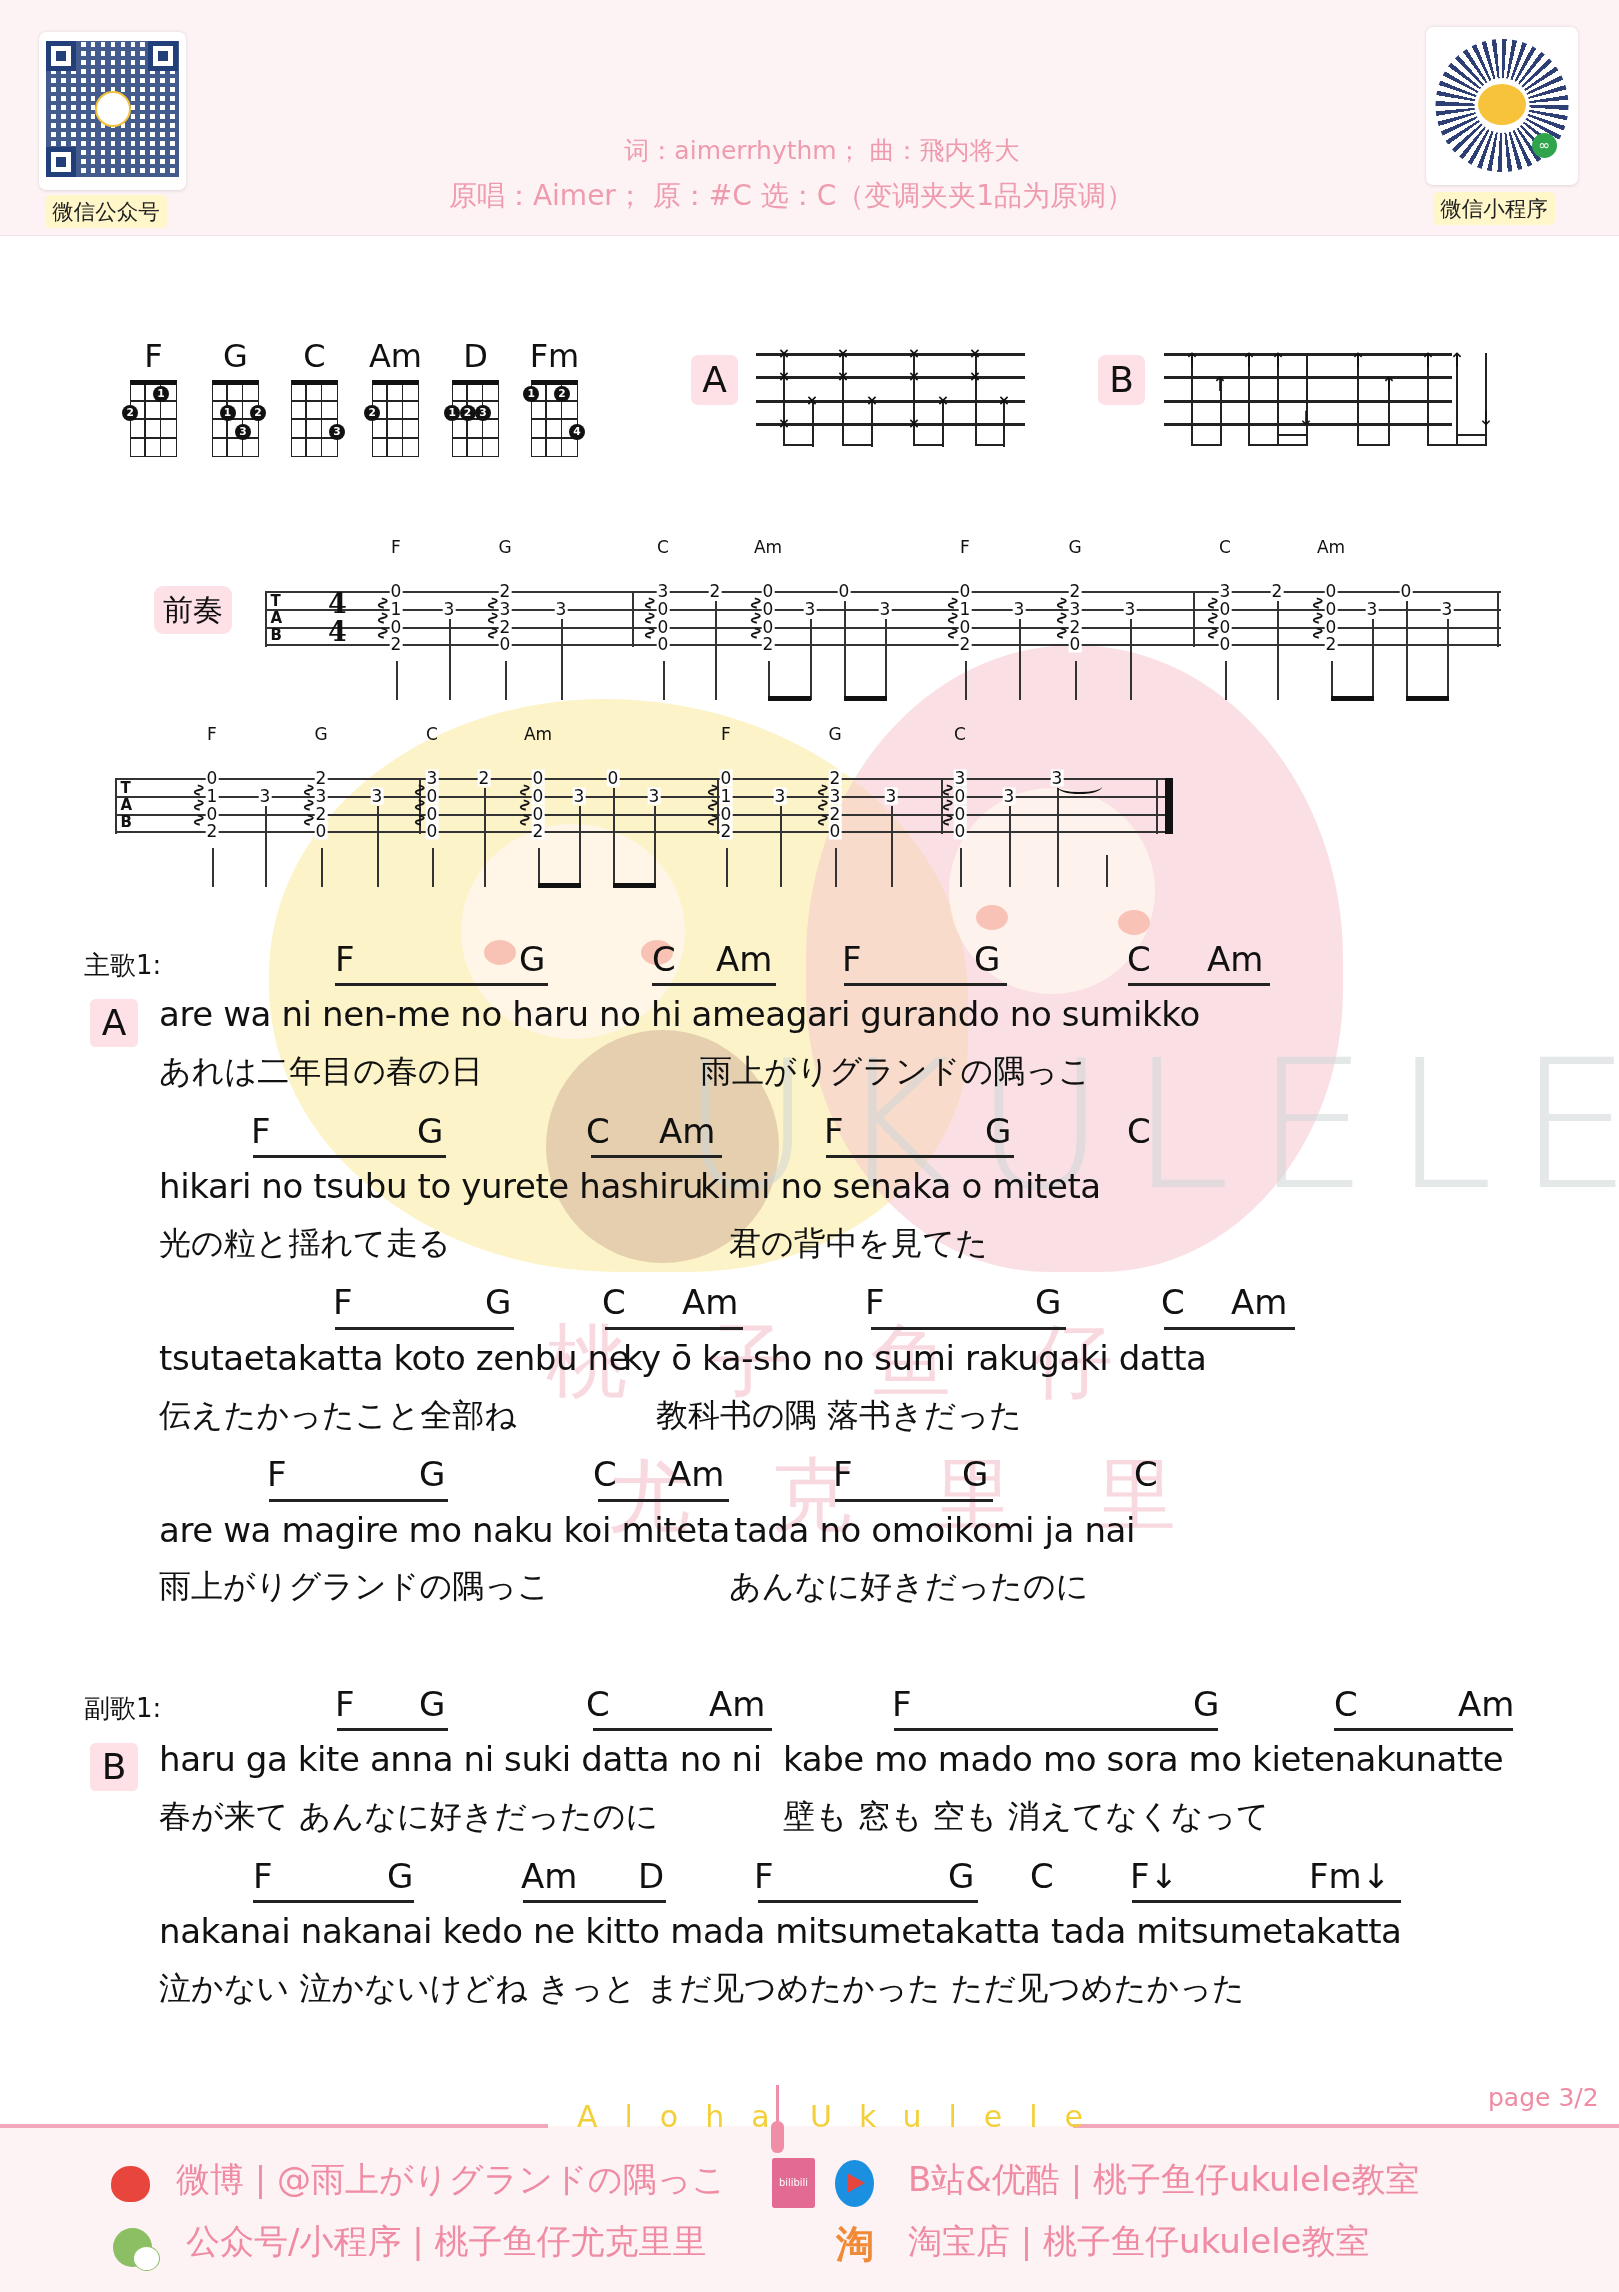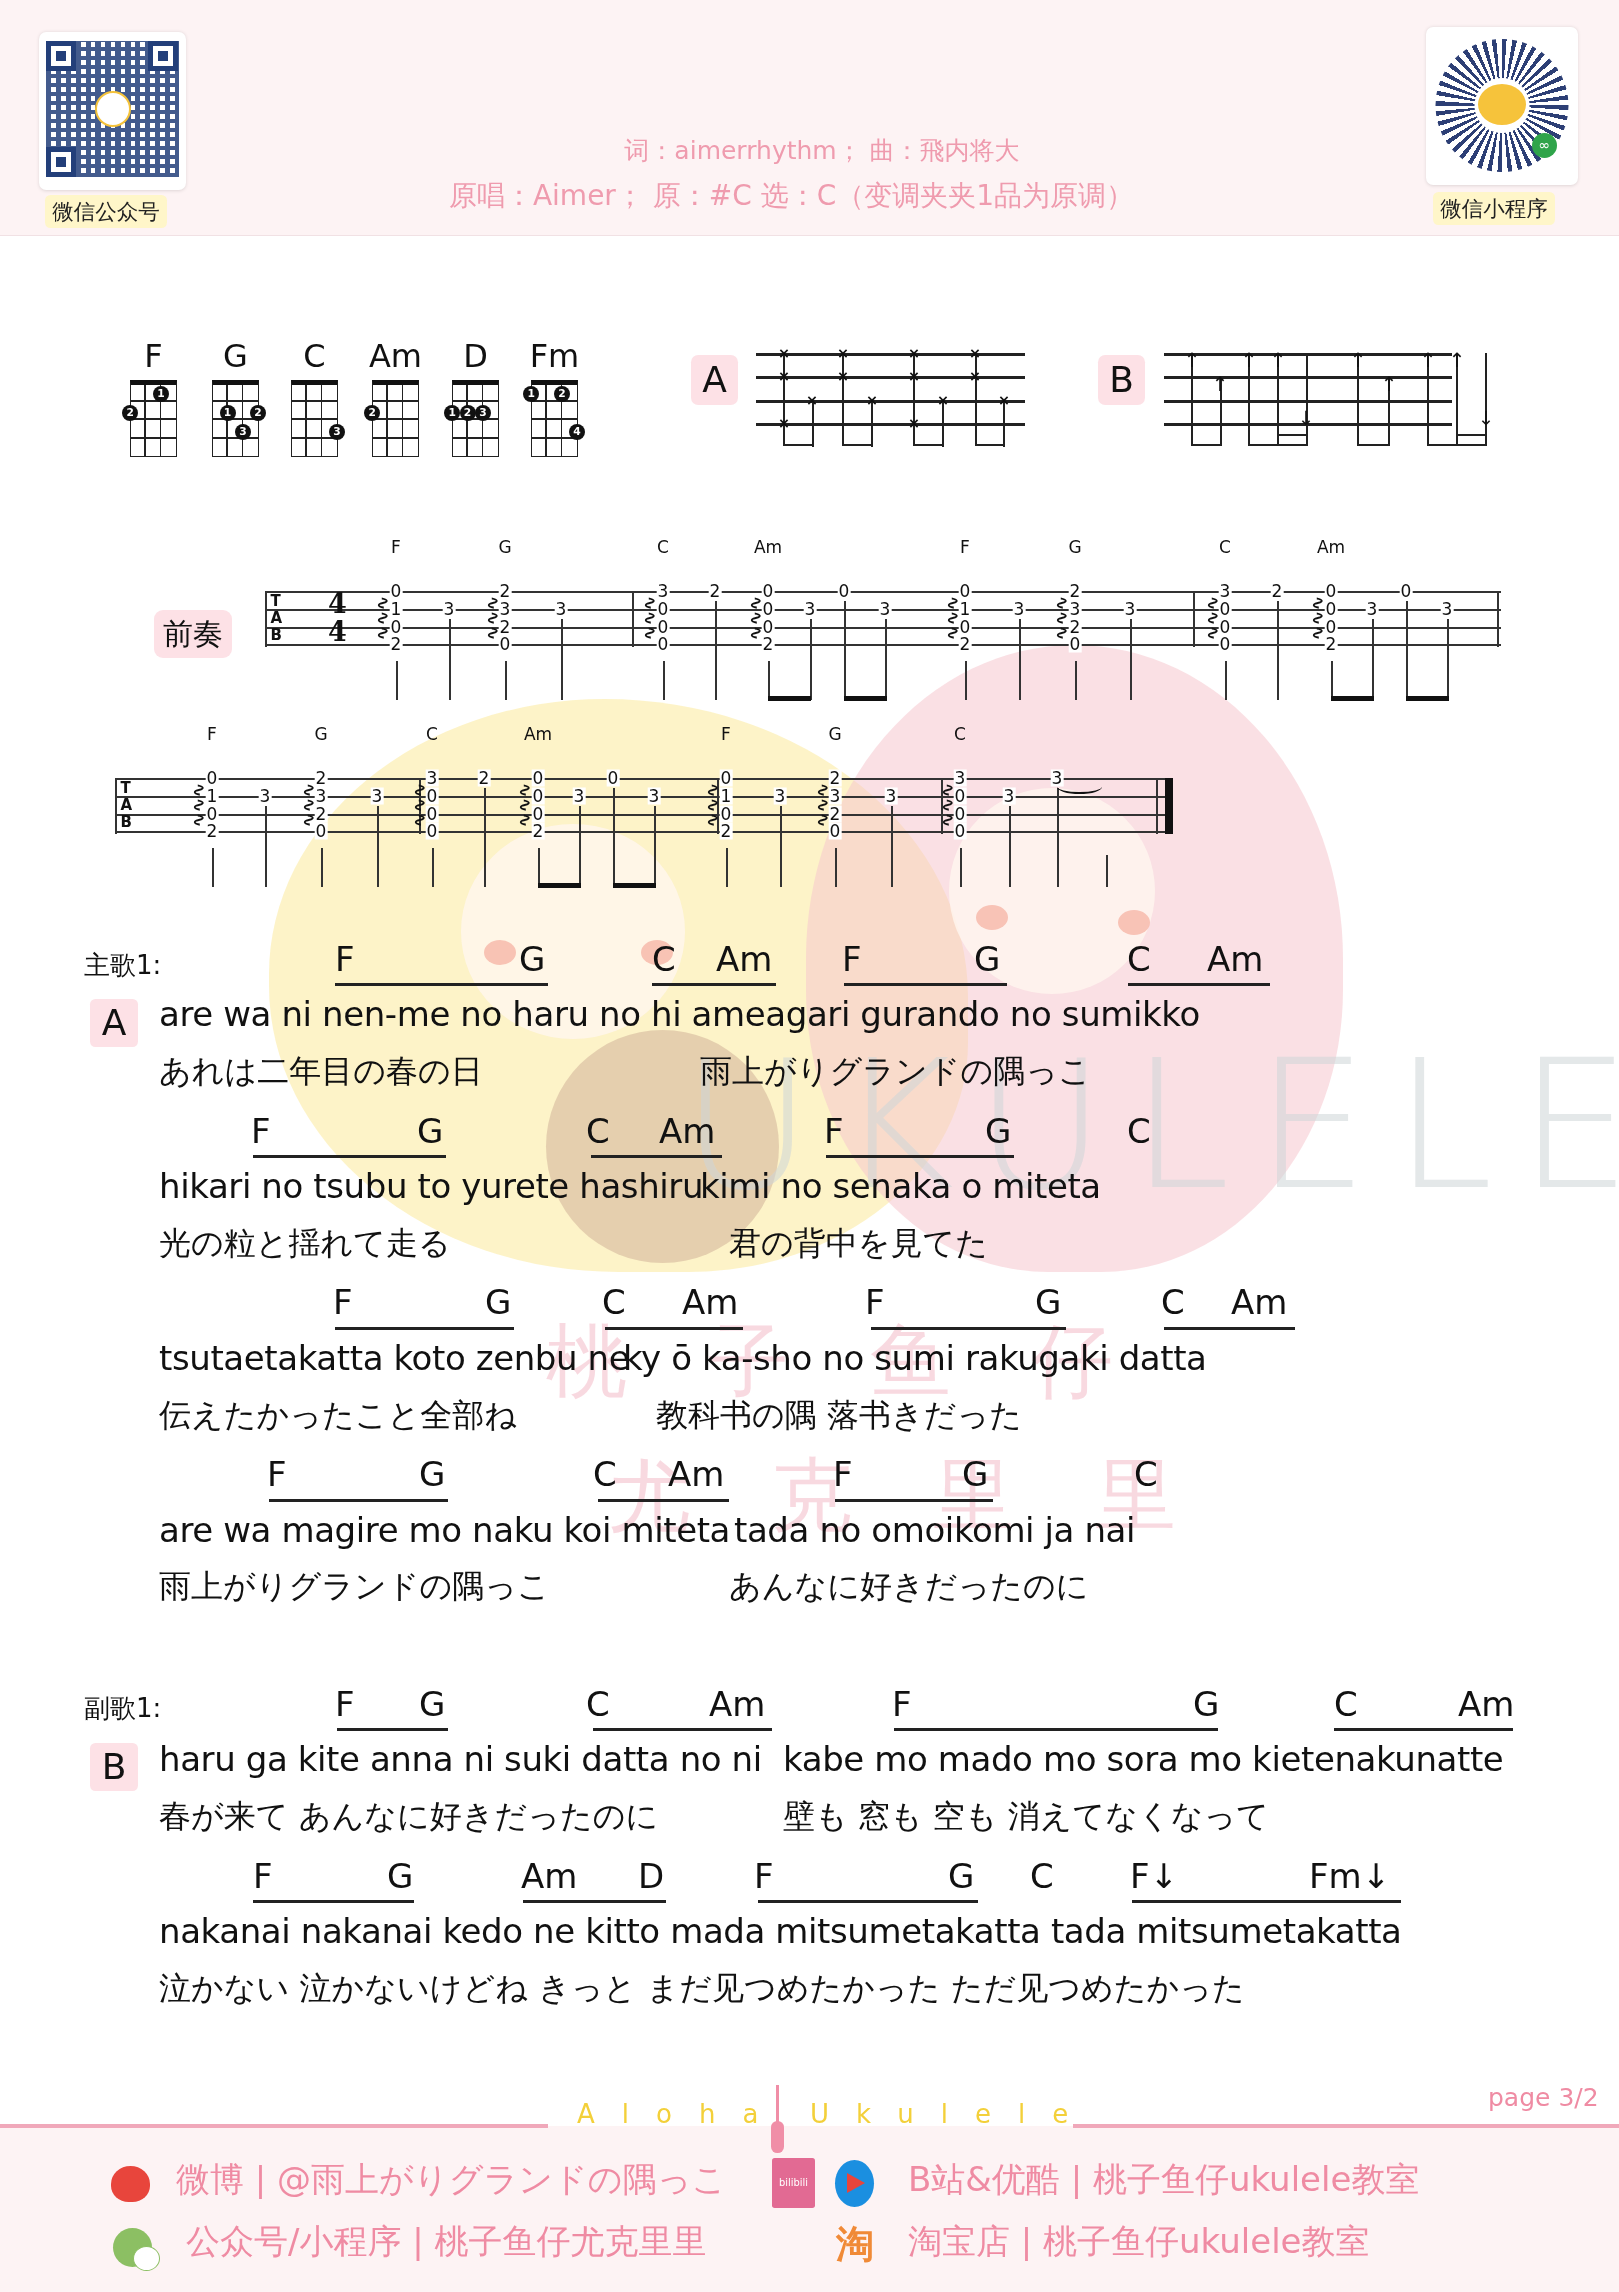--- a/index.html
+++ b/index.html
@@ -62,21 +62,21 @@
   
   .pat-badge { position: absolute; width: 47px; height: 50px; background: #fde1e6; border-radius: 7.2px; font-size: 36px; text-align: center; line-height: 50px; color: #111; }
   .pattern-lines { position: absolute; }
   .pattern-lines .hl { position: absolute; left: 0; right: 0; height: 2.7px; background: #222; }
   .pattern-lines .vl { position: absolute; width: 1.8px; background: #222; }
   .pattern-lines .bl { position: absolute; height: 1.8px; background: #222; }
   .pattern-lines .x { position: absolute; font-size: 14.3px; line-height: 14.3px; font-weight: bold; transform: translate(-50%,-50%); }
   .pattern-lines .arr { position: absolute; font-size: 19.7px; line-height: 19.7px; transform: translate(-50%,0); }
 
   
-  .sec-label { position: absolute; background: #fde1e6; border-radius: 9px; font-size: 30px; color: #111; padding: 3.6px 9px; margin-top: 24px; }
+  .sec-label { position: absolute; background: #fde1e6; border-radius: 9px; font-size: 30px; color: #111; padding: 3.6px 9px; }
   .tab { position: absolute; }
   .tab .sline { position: absolute; left: 0; height: 1.8px; background: #333; }
   .tab .bar { position: absolute; width: 1.8px; background: #333; }
   .tab .tab-letters { position: absolute; font-size: 15px; line-height: 15px; color: #111; font-weight: bold; }
   .tab .ts { position: absolute; font-size: 27px; font-weight: bold; line-height: 25px; font-family: "DejaVu Serif", serif; }
   .tab .note { position: absolute; font-size: 17px; line-height: 17px; background: #fff; padding: 0 0.9px; transform: translate(-50%, -50%); }
   .tab .arp { position: absolute; font-size: 18px; line-height: 14.3px; font-weight: bold; writing-mode: vertical-rl; transform: translate(-100%, -50%); }
   .tab .stem { position: absolute; width: 1.8px; background: #333; }
   .tab .beam { position: absolute; height: 4.5px; background: #111; }
   .tab .cname { position: absolute; font-size: 17px; transform: translateX(-50%); color: #111; }
@@ -88,21 +88,21 @@
   .lyr.sec { font-size: 26px; color: #111; }
   .lyr.chord-name-l { font-size: 34px; color: #111; transform: translateX(0); }
   .lyr.ul { height: 2.7px; background: #222; }
   .lyr.romaji { font-size: 34px; color: #111; letter-spacing: -0.4px; }
   .lyr.jp { font-size: 32px; color: #111; }
   .lyr.badge { width: 48px; height: 48px; background: #fde1e6; border-radius: 5.4px; font-size: 36px; text-align: center; line-height: 48px; }
 
   
   .footer-bg { position: absolute; left: 0; top: 2126px; width: 1619px; height: 167px; background: #fdf3f4; }
   .footer-line { position: absolute; top: 2124px; height: 3.6px; background: #f0a8ba; }
-  .aloha { position: absolute; top: 2099px; font-size: 26px; color: #f3d03a; letter-spacing: 27px; white-space: nowrap; }
+  .aloha { position: absolute; top: 2099px; font-size: 30px; color: #f3d03a; letter-spacing: 27px; white-space: nowrap; }
   .uke-pin { position: absolute; left: 771px; top: 2085px; width: 12.5px; height: 68px; }
   .uke-pin .neck { position: absolute; left: 4.5px; top: 0; width: 3.6px; height: 45px; background: #f08ea7; }
   .uke-pin .bulb { position: absolute; left: 0; top: 36px; width: 12.5px; height: 32px; background: #f08ea7; border-radius: 6.3px; }
   .page-no { position: absolute; left: 1488px; top: 2083px; font-size: 25px; color: #ef8ba3; }
   .social { position: absolute; font-size: 34px; color: #ef8ba3; white-space: nowrap; }
   .social-icon { position: absolute; border-radius: 50%; }
 </style>
 </head>
 <body>
 

